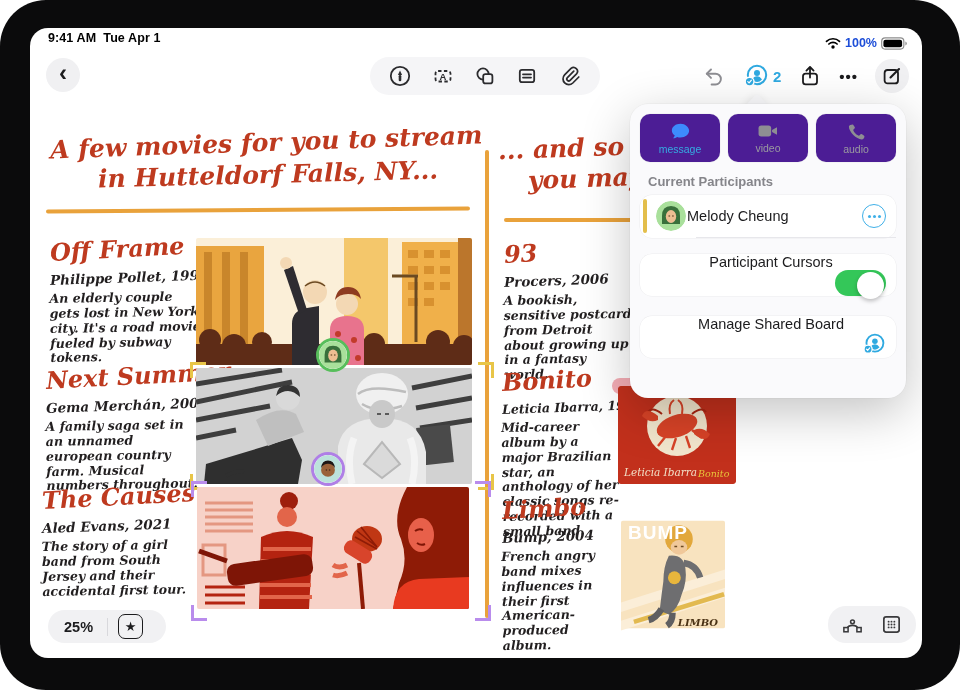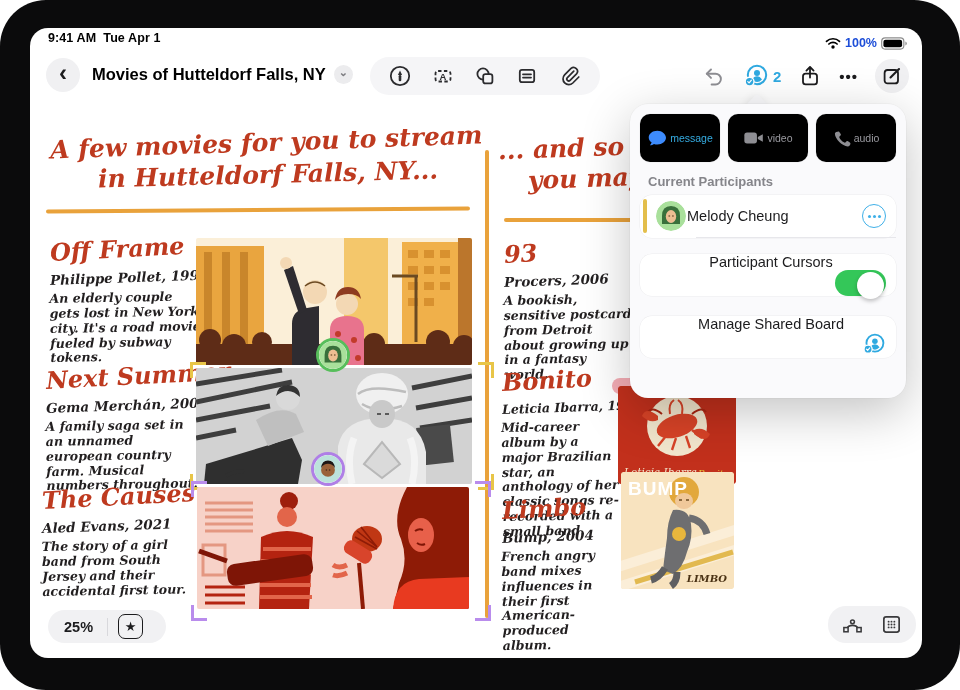--- a/index.html
+++ b/index.html
@@ -49,21 +49,21 @@
   .sel.purple { border-color:#B98CEC; }
   .cursor-badge { width:34px; height:34px; border-radius:50%; background:#fff; display:flex; align-items:center; justify-content:center; z-index:6; }
   .cursor-badge svg { width:28px; height:28px; border-radius:50%; }
   .ring-green { border:3px solid #57BE5B; }
   .ring-purple { border:3px solid #AF7FE6; }
 
   
   #pop-arrow { left:719px; top:69px; width:16px; height:16px; background:#FAFAFC; transform:rotate(45deg); border-radius:3px; z-index:49; box-shadow:0 2px 10px rgba(0,0,0,.1); }
   #popover { left:600px; top:76px; width:276px; height:294px; background:#FAFAFC; border-radius:18px; z-index:50; box-shadow:0 14px 50px rgba(0,0,0,.24), 0 0 0 .5px rgba(0,0,0,.05); }
   #pop-actions { display:flex; gap:8px; padding:10px 10px 0 10px; }
-  .pop-action { flex:1; height:48px; background:#000000; border-radius:10px; box-shadow:0 0 0 .5px rgba(0,0,0,.06); display:flex; flex-direction:row; align-items:center; justify-content:center; gap:2px; }
+  .pop-action { flex:1; height:48px; background:#4c1d95; border-radius:10px; box-shadow:0 0 0 .5px rgba(0,0,0,.06); display:flex; flex-direction:column; align-items:center; justify-content:center; gap:2px; }
   .pop-action .lbl { font-size:10.5px; color:#9a9aa0; }
   .pop-action .lbl.on { color:#35ACE2; }
   #pop-header { margin:12px 0 6px 18px; font-size:13px; font-weight:bold; color:#85858A; }
   .pop-card { margin:0 10px; background:#fff; border-radius:12px; box-shadow:0 0 0 .5px rgba(0,0,0,.06); }
   .p-row { height:42px; display:flex; align-items:center; position:relative; padding-left:16px; }
   .p-bar { position:absolute; left:3px; top:4px; width:4px; height:34px; border-radius:2px; }
   .p-av { width:30px; height:30px; border-radius:50%; overflow:hidden; flex:0 0 auto; }
   .p-av svg { display:block; width:100%; height:100%; }
   .p-name { margin-left:1px; font-size:14.5px; color:#1c1c1e; }
   .ell-btn { margin-left:auto; margin-right:10px; width:24px; height:24px; border-radius:50%; border:1.7px solid #3FB0E8; display:flex; align-items:center; justify-content:center; gap:2px; }
@@ -104,24 +104,20 @@
           <svg viewBox="0 0 28 13">
             <rect x="0.7" y="0.7" width="23" height="11.6" rx="3.6" fill="none" stroke="rgba(0,0,0,.45)" stroke-width="1.2"></rect>
             <rect x="2.5" y="2.5" width="19.4" height="8" rx="2.2" fill="#000"></rect>
             <path d="M25.3 4.3a2.4 2.4 0 0 1 0 4.4z" fill="rgba(0,0,0,.45)"></path>
           </svg>
         </span>
   </div>
 
   <div class="abs circle-btn" id="back-btn">
     <span>‹</span>
-  </div>
-  <div class="abs" id="title-wrap">
-    <span id="board-title">Movies of Hutteldorf Falls, NY</span>
-    <span id="title-chevron">⌄</span>
   </div>
 
   <div class="abs" id="tools-pill">
     <span class="tool-ic">
           <svg viewBox="0 0 24 24">
             <circle cx="12" cy="12" r="9.2" fill="none" stroke="#2b2b2e" stroke-width="1.8"></circle>
             <path d="M12 6.4 14.1 11h-4.2z" fill="#2b2b2e"></path>
             <rect x="10.7" y="11" width="2.6" height="6.2" rx="1.2" fill="#2b2b2e"></rect>
           </svg>
         </span>
@@ -367,21 +363,21 @@
           </g>
           <ellipse cx="59" cy="40" rx="21" ry="11" fill="#D84327" transform="rotate(-18 59 40)"></ellipse>
           <path d="M40 30q-12-10-16 0 8 8 16 4z" fill="#D84327"></path>
           <path d="M76 48q12 10 16 0-8-8-16-4z" fill="#D84327"></path>
           <path d="M48 50l-8 10M58 52l-4 12M68 50l4 12M74 44l10 8" stroke="#D84327" stroke-width="2.4"></path>
           <path d="M52 28q-2-10 4-14M64 28q2-10-4-14" stroke="#D84327" stroke-width="2" fill="none"></path>
         </svg>
     <span class="abs hand" style="left:6px;top:80px;font-size:10.5px;color:#F2E0C8;white-space:nowrap">Leticia Ibarra</span>
     <span class="abs hand" style="left:80px;top:82px;font-size:9.5px;color:#E8C33A;white-space:nowrap">Bonito</span>
   </div>
-  <div class="abs board-img" style="left:591px;top:444px;width:113px;height:117px">
+  <div class="abs board-img" style="left:591px;top:488px;width:104px;height:117px">
     <svg viewBox="0 0 113 117">
           <rect width="113" height="117" rx="2" fill="#F8E3BF"></rect>
           <g stroke="#FBEED8" stroke-width="10">
             <path d="M-6 96 120 56M-6 116 120 76"></path>
           </g>
           <path d="M14 110 112 80" stroke="#E2B94F" stroke-width="5"></path>
           <circle cx="63" cy="20" r="15" fill="#E2A83C"></circle>
           <path d="M50 22q13 8 26 0v6H50z" fill="#E2A83C"></path>
           <ellipse cx="63" cy="29" rx="9" ry="8" fill="#F0C89A"></ellipse>
           <path d="M58 28h3m4 0h3" stroke="#6B4A22" stroke-width="1.6"></path>

